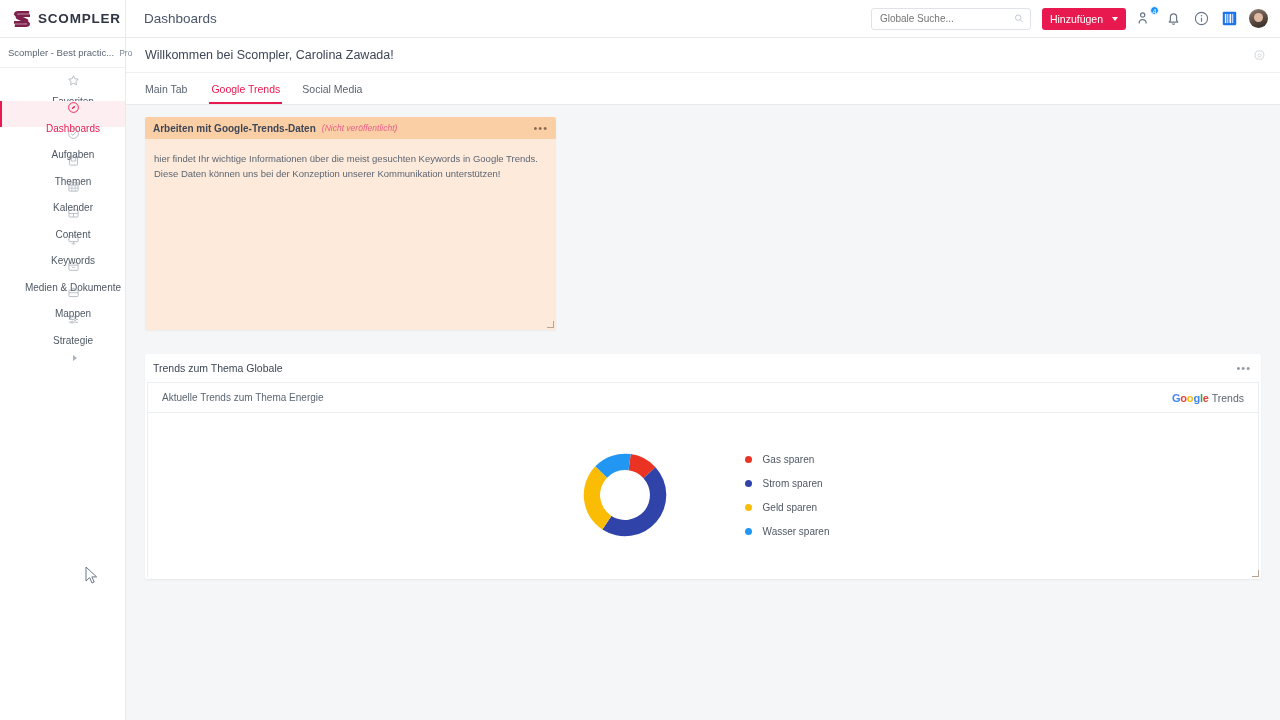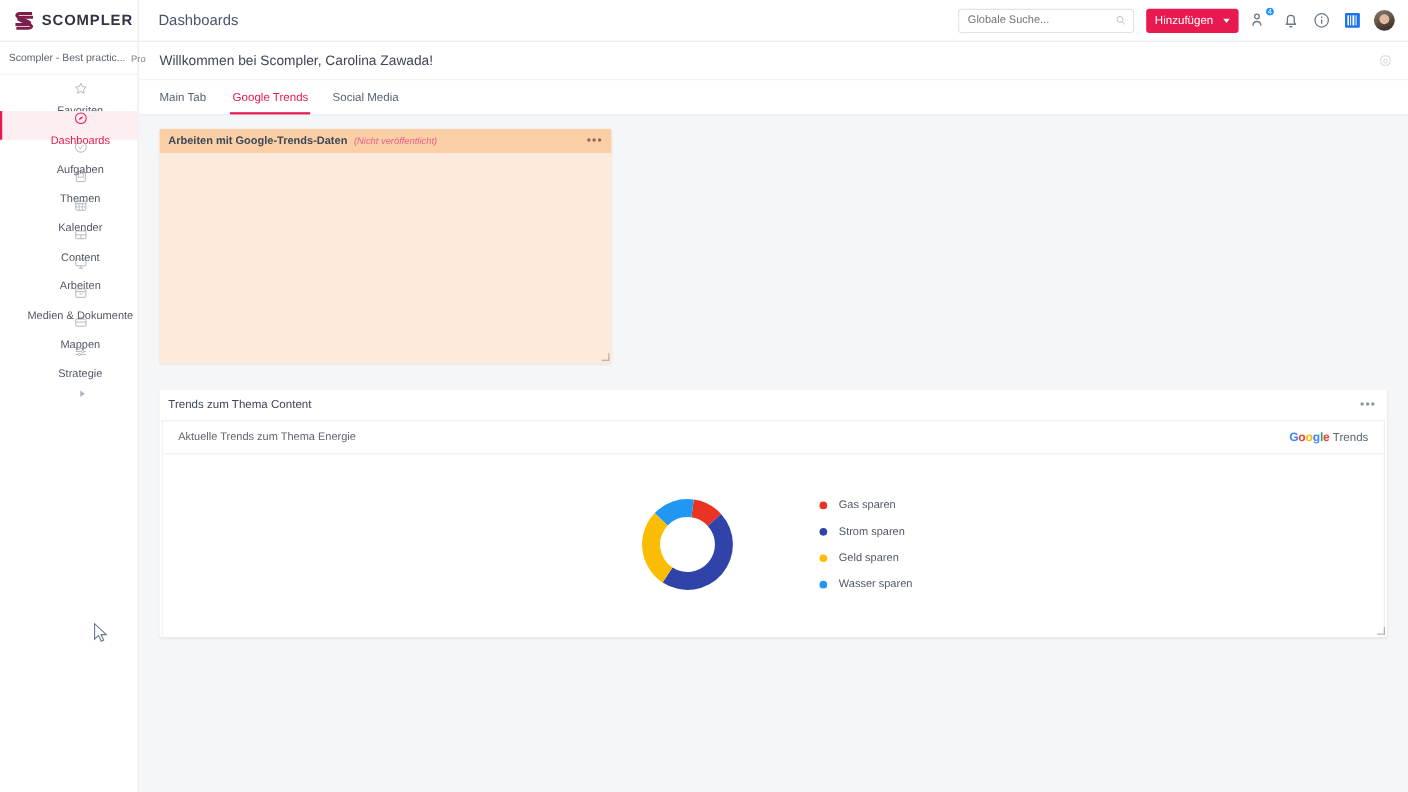--- a/index.html
+++ b/index.html
@@ -312,21 +312,21 @@
         </svg>
         <span class="nlabel">Content</span>
       </div>
 
       <div class="nav-item">
         <svg class="nico" viewBox="0 0 24 24">
           <rect x="3.5" y="4.5" width="17" height="11.5" rx="1.4" fill="none" stroke="#7b8794" stroke-width="1.6"></rect>
           <line x1="12" y1="16" x2="12" y2="19.5" stroke="#7b8794" stroke-width="1.6"></line>
           <line x1="8.5" y1="20" x2="15.5" y2="20" stroke="#7b8794" stroke-width="1.6"></line>
         </svg>
-        <span class="nlabel">Arbeiten</span>
+        <span class="nlabel">Keywords</span>
       </div>
 
       <div class="nav-item">
         <svg class="nico" viewBox="0 0 24 24">
           <rect x="3.5" y="5" width="17" height="14" rx="1.4" fill="none" stroke="#7b8794" stroke-width="1.6"></rect>
           <line x1="3.5" y1="9.5" x2="20.5" y2="9.5" stroke="#7b8794" stroke-width="1.6"></line>
           <line x1="9.5" y1="13.5" x2="14.5" y2="13.5" stroke="#7b8794" stroke-width="1.5"></line>
         </svg>
         <span class="nlabel">Medien &amp; Dokumente</span>
       </div>
@@ -380,27 +380,28 @@
 
     <div class="canvas">
 
       <div class="note-card">
         <div class="note-head">
           <span class="note-title">Arbeiten mit Google-Trends-Daten</span>
           <span class="note-sub">(Nicht veröffentlicht)</span>
           <span class="dots">•••</span>
         </div>
         <div class="note-body">
+          <p class="note-p">hier findet Ihr wichtige Informationen über die meist gesuchten Keywords in Google Trends. Diese Daten können uns bei der Konzeption unserer Kommunikation unterstützen!</p>
         </div>
         <div class="resize-handle"></div>
       </div>
 
       <div class="chart-card">
         <div class="chart-head">
-          <span class="chart-head-title">Trends zum Thema Content</span>
+          <span class="chart-head-title">Trends zum Thema Globale</span>
           <span class="dots">•••</span>
         </div>
 
         <div class="chart-inner">
           <div class="chart-subhead">
             <span class="chart-subtitle">Aktuelle Trends zum Thema Energie</span>
             <div class="gt-logo">
               <span class="gt-g"><span>G</span><span>o</span><span>o</span><span>g</span><span>l</span><span>e</span></span>
               <span class="gt-word">Trends</span>
             </div>

